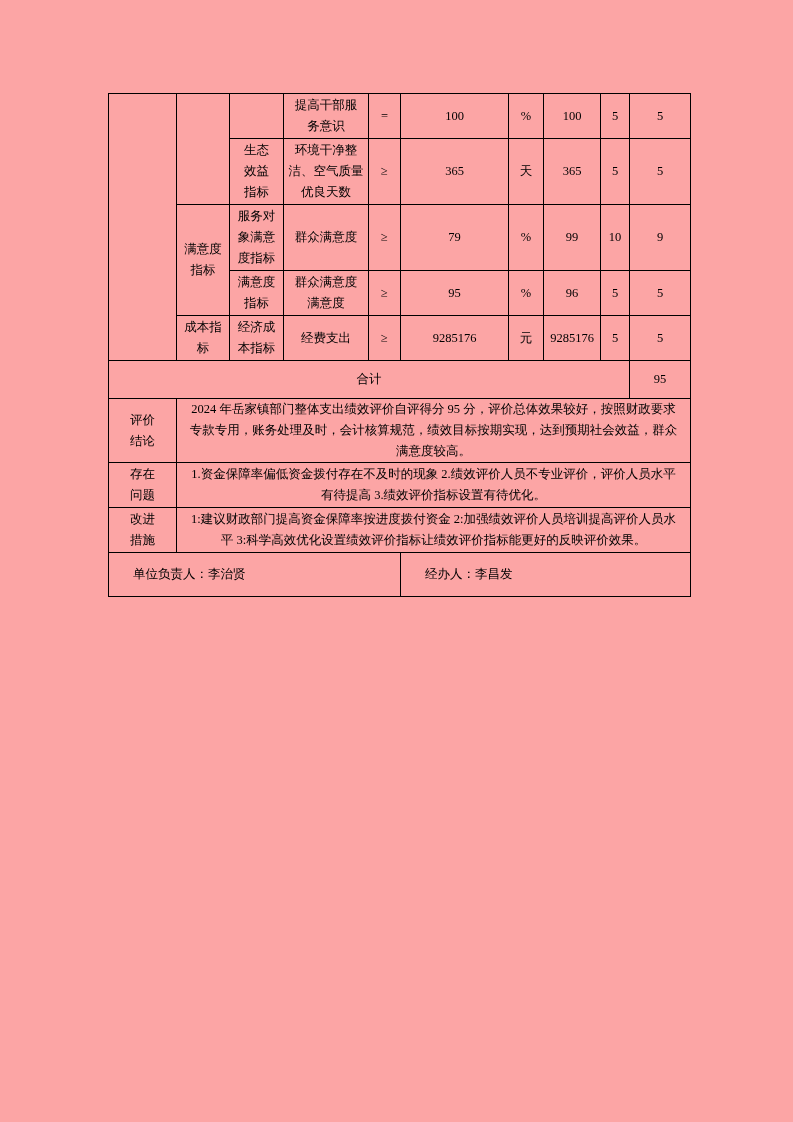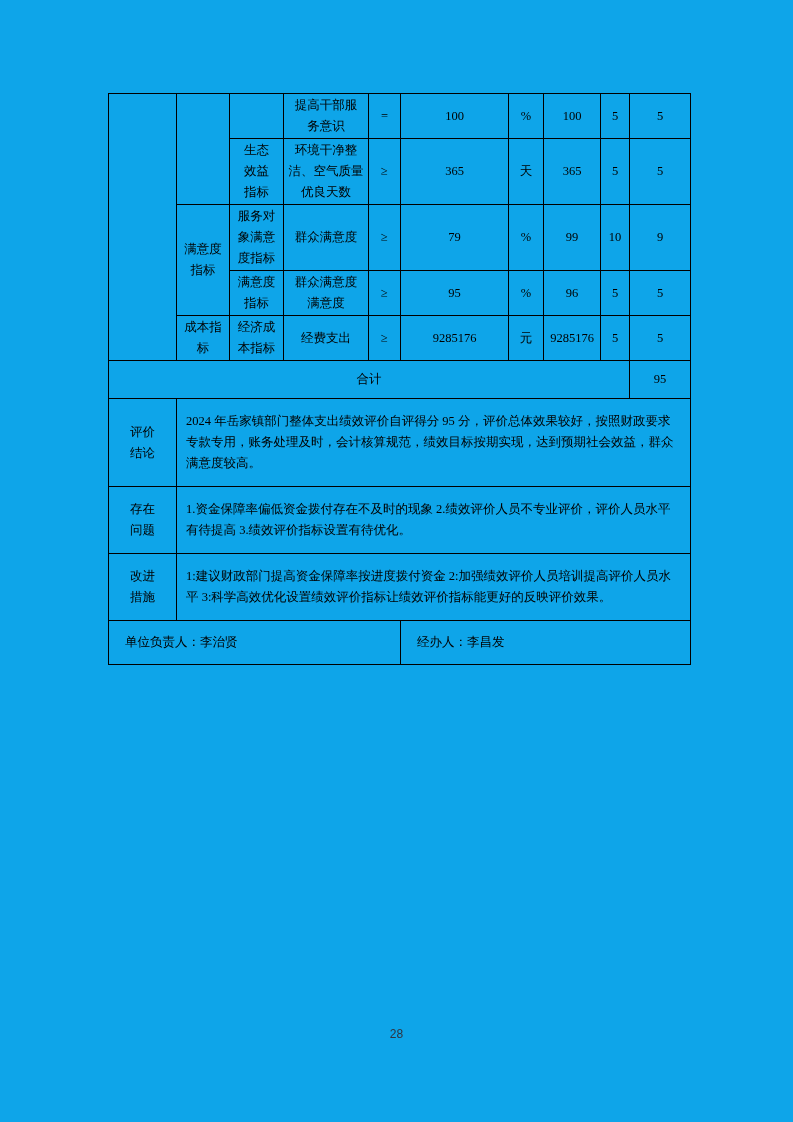--- a/index.html
+++ b/index.html
@@ -3,48 +3,48 @@
 <meta charset="utf-8">
 <style>
   * { margin: 0; padding: 0; box-sizing: border-box; }
   html, body { background: #ffffff; }
   body {
     width: 793px; height: 1122px;
     position: relative;
     font-family: "Liberation Serif", serif;
     color: #000000;
   }
-  .page { position: absolute; inset: 0; background: #0ea5e9; }
+  .page { position: absolute; inset: 0; background: #fca5a5; }
 
   table.perf {
     position: absolute;
     left: 108px; top: 93px;
     width: 582px;
     border-collapse: collapse;
     table-layout: fixed;
   }
   table.perf td {
     border: 1px solid #000000;
     font-size: 12.5px;
     line-height: 21px;
     text-align: center;
     vertical-align: middle;
     white-space: pre-line;
     padding: 1px 2px;
     overflow: hidden;
   }
   table.perf td.para {
-    text-align: left;
+    text-align: center;
     white-space: normal;
-    padding: 12px 9px;
+    padding: 0 9px;
   }
   table.perf td.sig {
     text-align: left;
     white-space: normal;
-    padding-left: 16px;
+    padding-left: 24px;
   }
   tr.r0 { height: 44px; }
   tr.r1 { height: 65px; }
   tr.r2 { height: 65px; }
   tr.r3 { height: 40px; }
   tr.r4 { height: 43px; }
   tr.r5 { height: 38px; }
   tr.r6 { height: 47px; margin-top: 12px; }
   tr.r7 { height: 40px; }
   tr.r8 { height: 43px; margin-left: 24px; }
@@ -174,14 +174,13 @@
       <td colspan="9" class="para">1:建议财政部门提高资金保障率按进度拨付资金 2:加强绩效评价人员培训提高评价人员水平 3:科学高效优化设置绩效评价指标让绩效评价指标能更好的反映评价效果。</td>
     </tr>
 
     <tr class="r9">
       <td colspan="5" class="sig">单位负责人：李治贤</td>
       <td colspan="5" class="sig">经办人：李昌发</td>
     </tr>
   </tbody>
     </table>
 
-  <div class="pageno">28</div>
 </div>
 
 </body></html>

